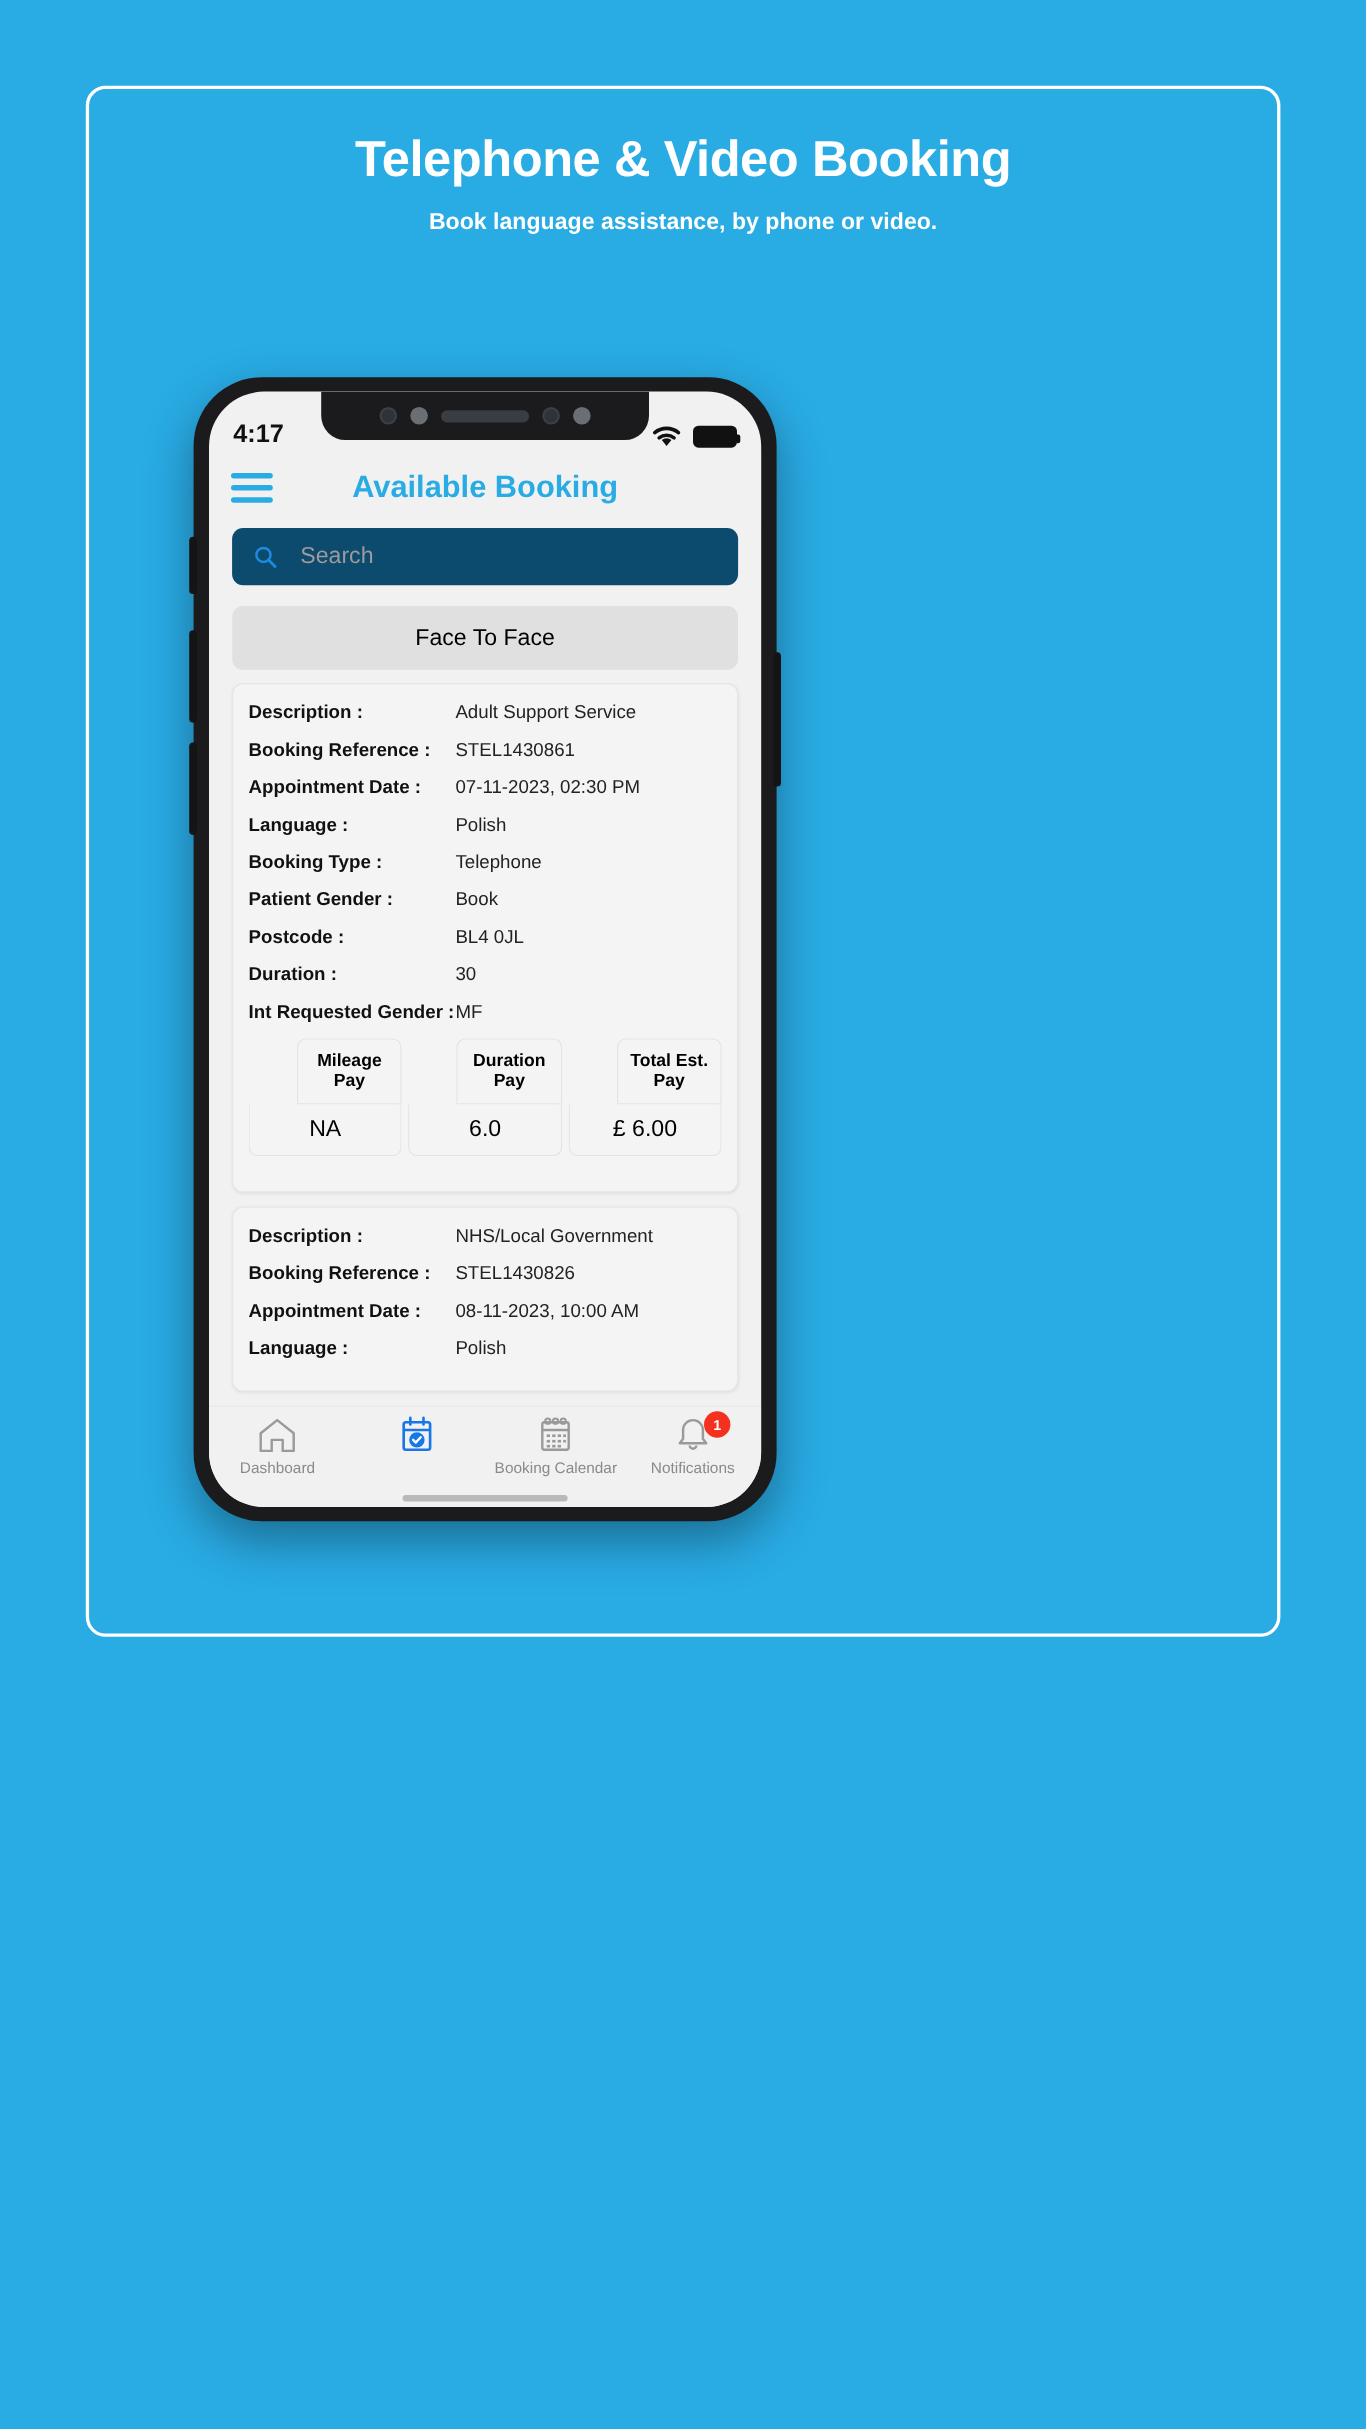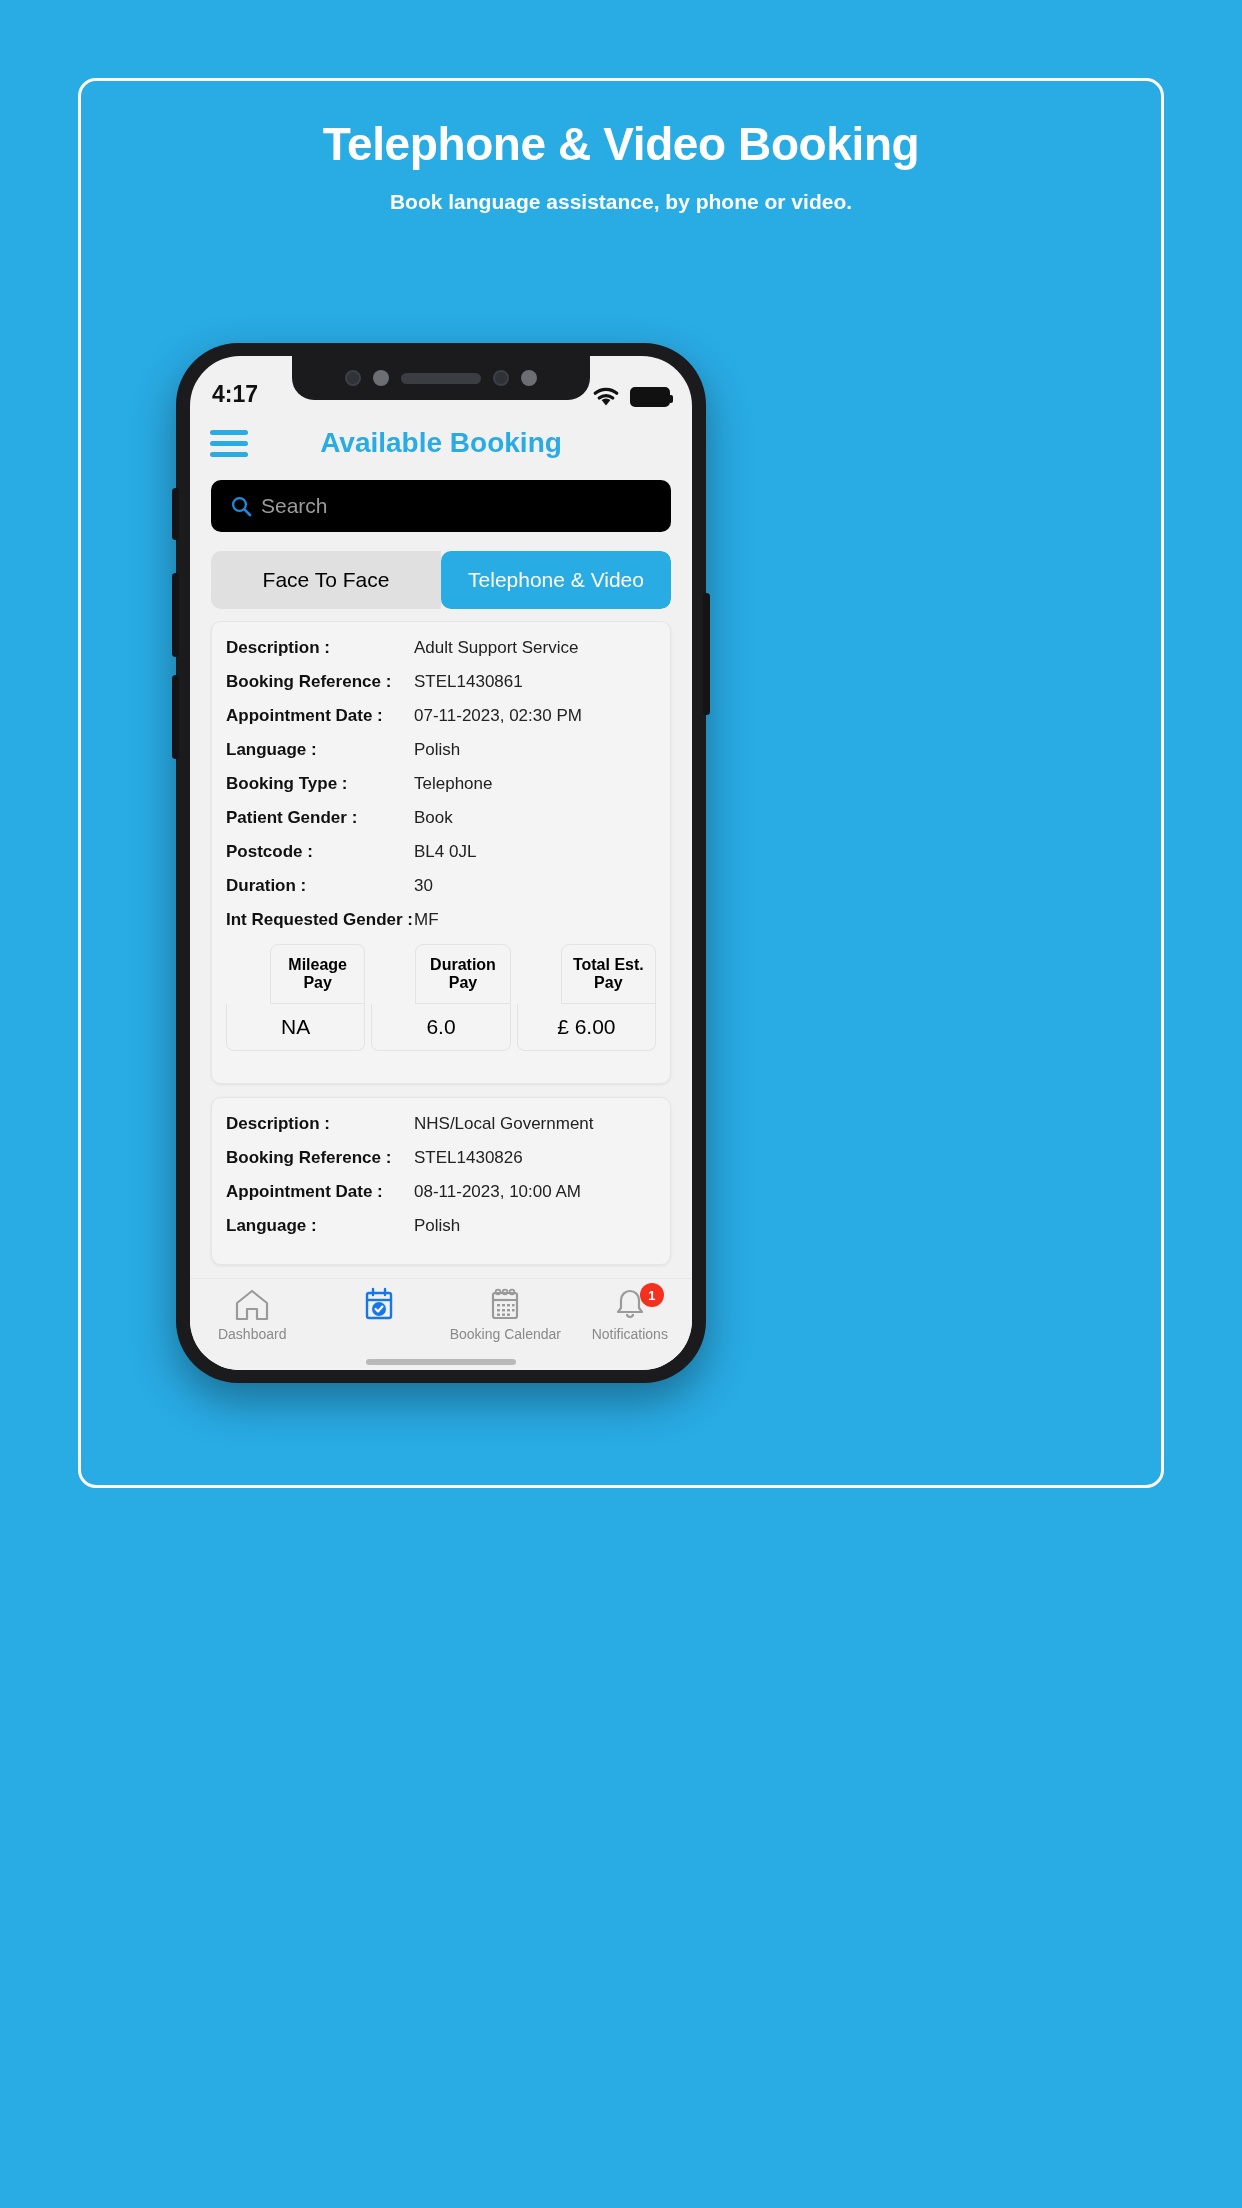--- a/index.html
+++ b/index.html
@@ -99,22 +99,22 @@
   .hamburger{ width:38px; display:flex; flex-direction:column; gap:6px; cursor:pointer;}
   .hamburger i{ display:block; height:5px; border-radius:3px; background:#29abe4; }
   .appbar-title{
     flex:1; text-align:center; color:#29abe4;
     font-size:28px; font-weight:bold; margin-right:38px;
   }
 
   
   .search{
     position:absolute; top:124px; left:21px; right:21px; height:52px;
-    background:#000000; border-radius:10px;
-    display:flex; align-items:center; padding:0 18px; gap:8px;
+    background:#0c4a6e; border-radius:10px;
+    display:flex; align-items:center; padding:0 18px; gap:20px;
   }
   .search svg{ display:block; }
   .search-ph{ color:#9b9b9b; font-size:21px; }
 
   
   .tabs{
     position:absolute; top:195px; left:21px; right:21px; height:58px;
     border-radius:10px; overflow:hidden; display:flex;
   }
   .tab{
@@ -234,21 +234,20 @@
     <div class="search">
       <svg width="24" height="24" viewBox="0 0 24 24">
         <circle cx="10.5" cy="10.5" r="6.4" stroke="#1c8ae0" stroke-width="2.3" fill="none"></circle>
         <line x1="15.4" y1="15.4" x2="21" y2="21" stroke="#1c8ae0" stroke-width="2.6" stroke-linecap="round"></line>
       </svg>
       <span class="search-ph">Search</span>
     </div>
 
     <div class="tabs">
       <div class="tab">Face To Face</div>
-      <div class="tab active">Telephone &amp; Video</div>
     </div>
 
     <div class="content">
 
       <div class="card">
         <div class="row">
           <span class="lbl">Description :</span>
           <span class="val">Adult Support Service</span>
         </div>
         <div class="row">

